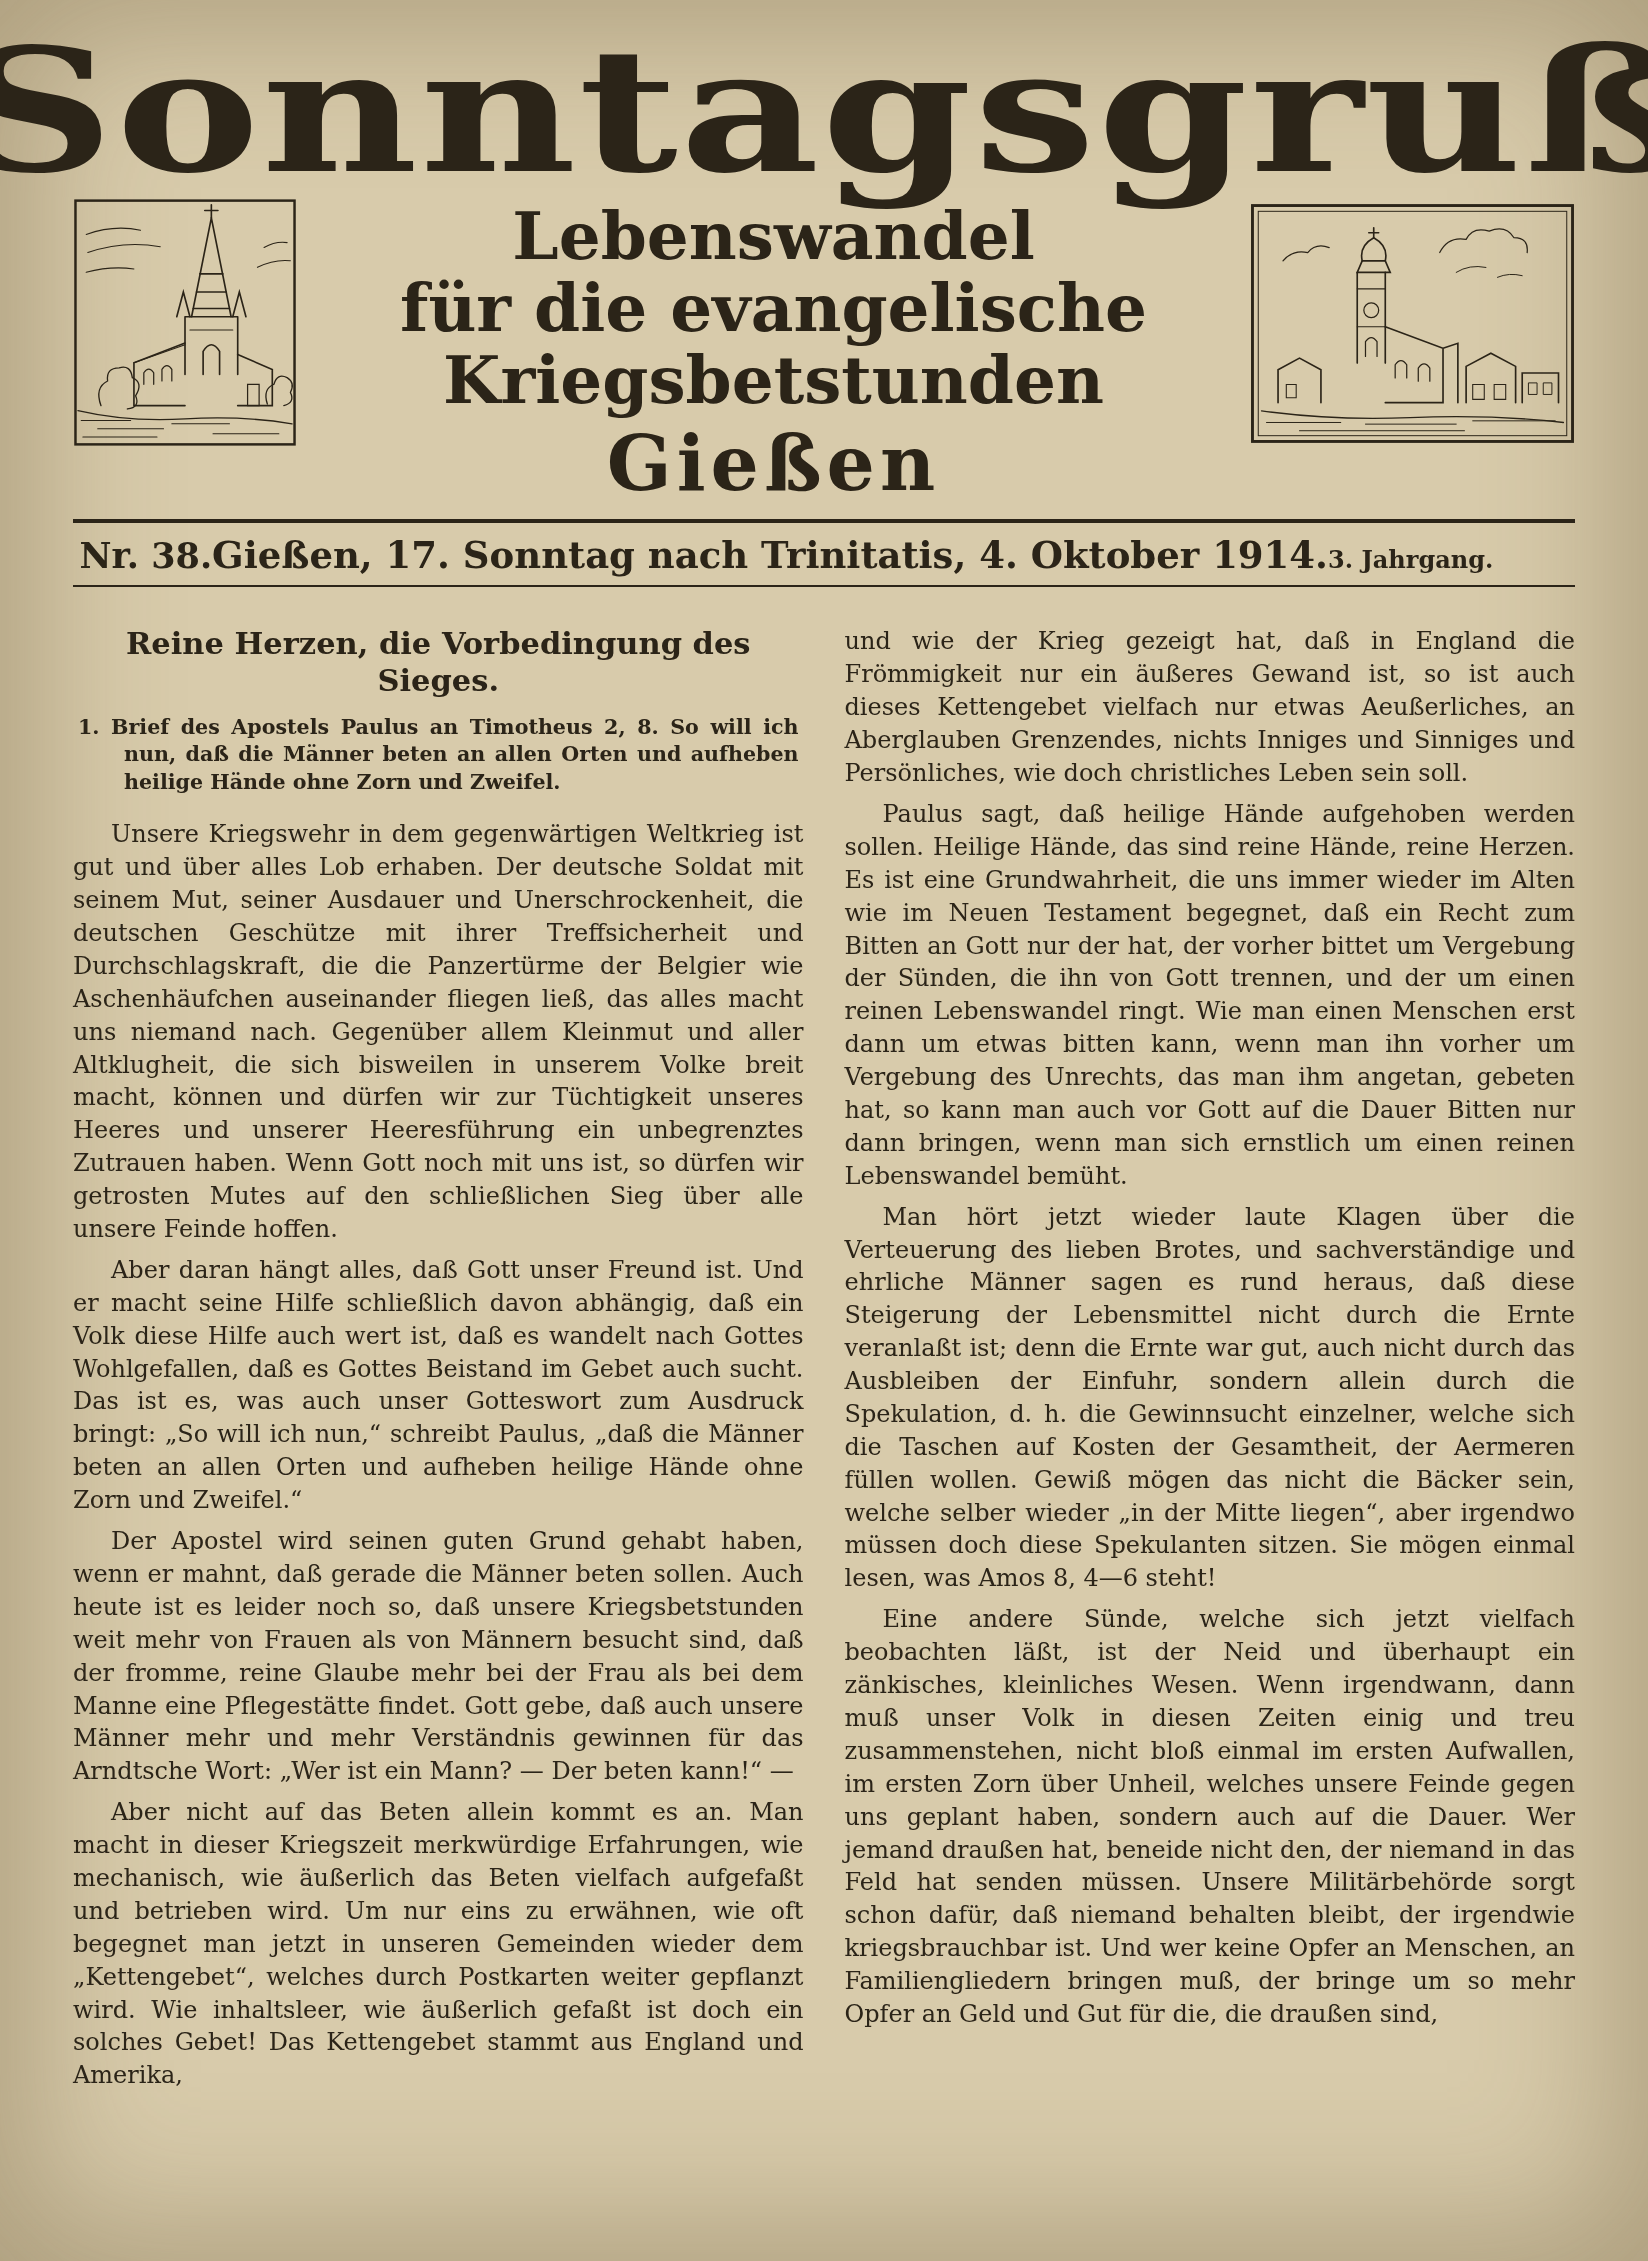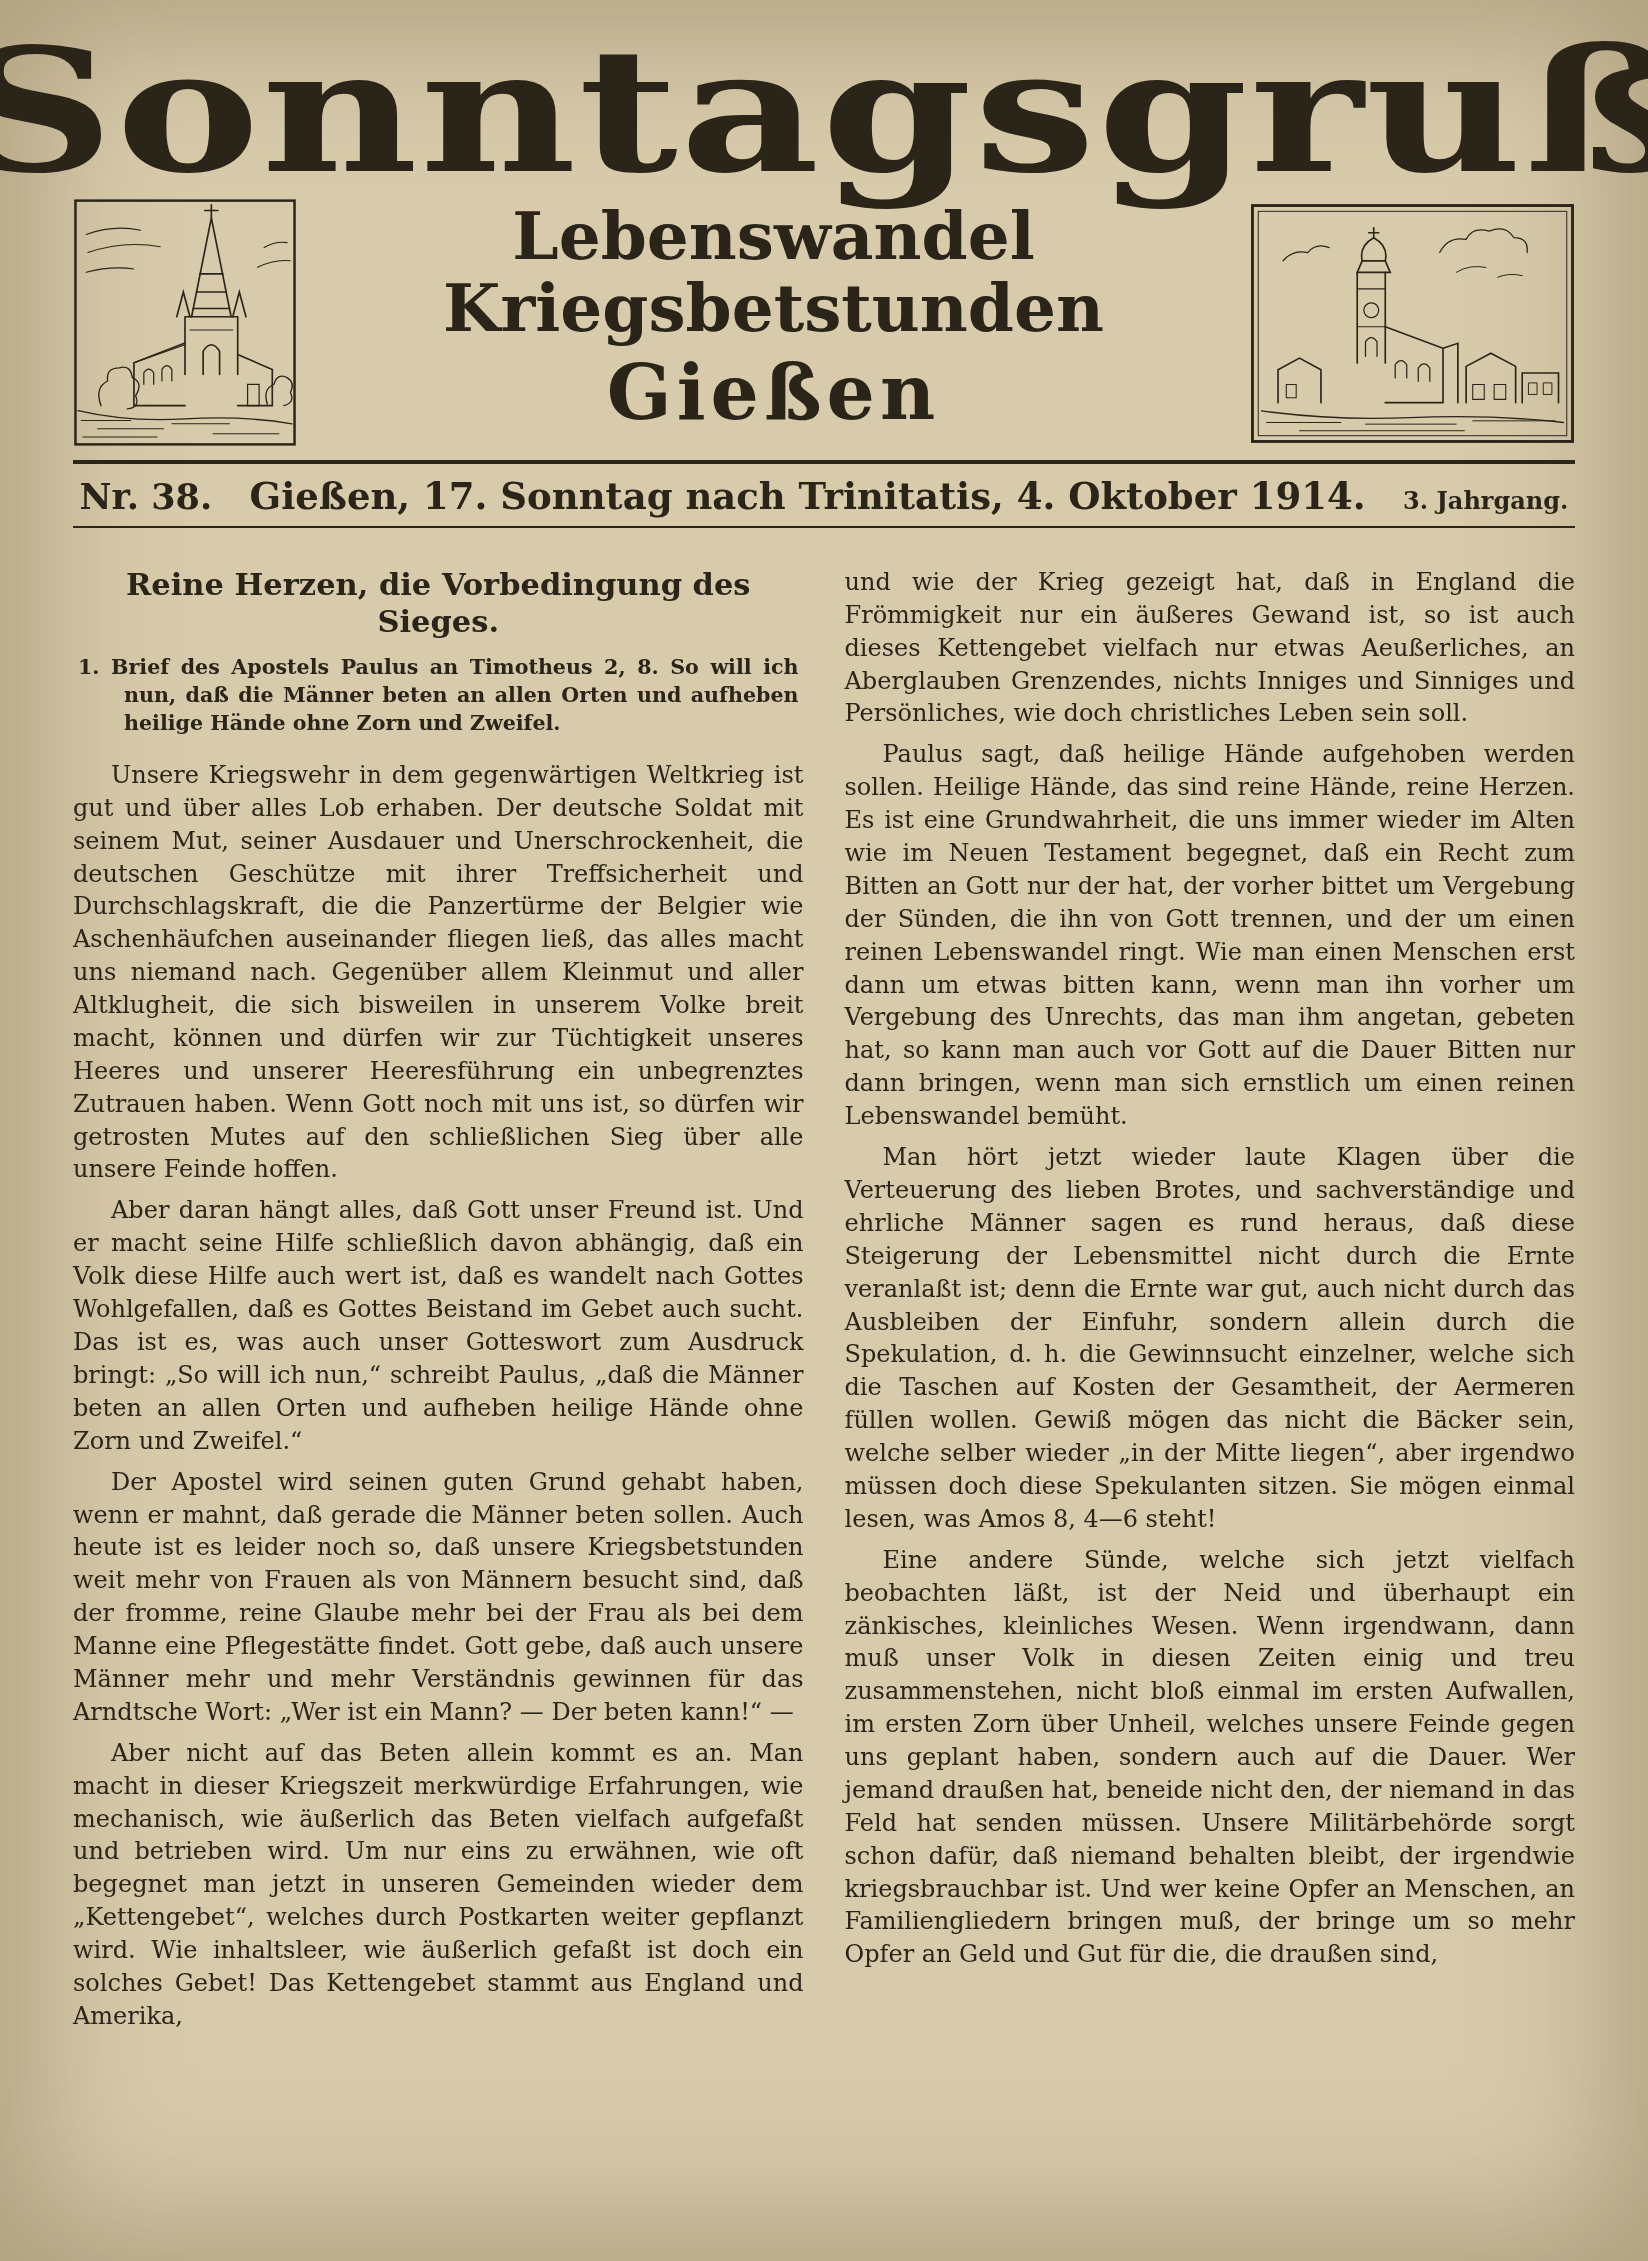--- a/index.html
+++ b/index.html
@@ -49,21 +49,20 @@
   .center-block .sub-line.last {
     font-size: 76px;
     margin-top: 6.6px;
     letter-spacing: 5px;
   }
   
   .rule-top    { border-top: 4.1px solid #2b2418; margin-top: 13px; }
   .rule-bottom { border-top: 2.5px solid #2b2418; }
   .dateline {
     display: flex;
-    justify-content: space-between;
     align-items: baseline;
     padding: 10px 6.6px 8.2px 6.6px;
     font-weight: bold;
   }
   .dateline .issue  { font-size: 35px; }
   .dateline .center { font-size: 37px; }
   .dateline .volume { font-size: 24px; }
   
   .columns {
     display: flex;
@@ -132,20 +131,21 @@
         <path d="M34 252 q-8 -22 8 -30 q-2 -16 14 -16 q14 -4 16 12 q14 6 4 22 q6 14 -10 16" stroke-width="1.6"></path>
         <path d="M236 250 q-6 -18 8 -24 q4 -14 16 -8 q10 6 4 18 q6 12 -8 16" stroke-width="1.6"></path>
 
         <path d="M10 270 h60 M30 280 h80 M120 274 h70 M170 286 h80 M12 290 h90" stroke-width="1.3"></path>
         <path d="M6 258 q60 14 130 10 q70 -4 130 6" stroke-width="1.6"></path>
       </g>
     </svg>
 
     <div class="center-block">
       <div class="sub-line">Lebenswandel</div>
+      <div class="sub-line">für die evangelische</div>
       <div class="sub-line">Kriegsbetstunden</div>
       <div class="sub-line last">Gießen</div>
     </div>
 
     <svg class="engraving right" viewBox="0 0 394 292" aria-hidden="true">
       <g fill="none" stroke="currentColor" stroke-width="2" stroke-linecap="round">
         <rect x="3" y="3" width="388" height="286" stroke-width="3.5"></rect>
         <rect x="10" y="10" width="374" height="272" stroke-width="1.2"></rect>
 
         <path d="M230 60 q10 -20 32 -16 q8 -16 28 -10 q20 -8 30 8 q18 0 16 18" stroke-width="1.5"></path>

